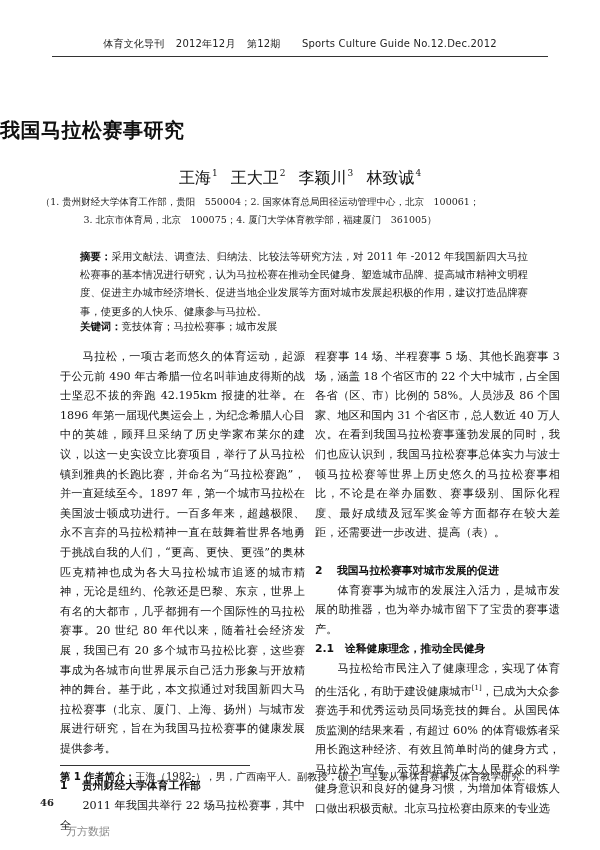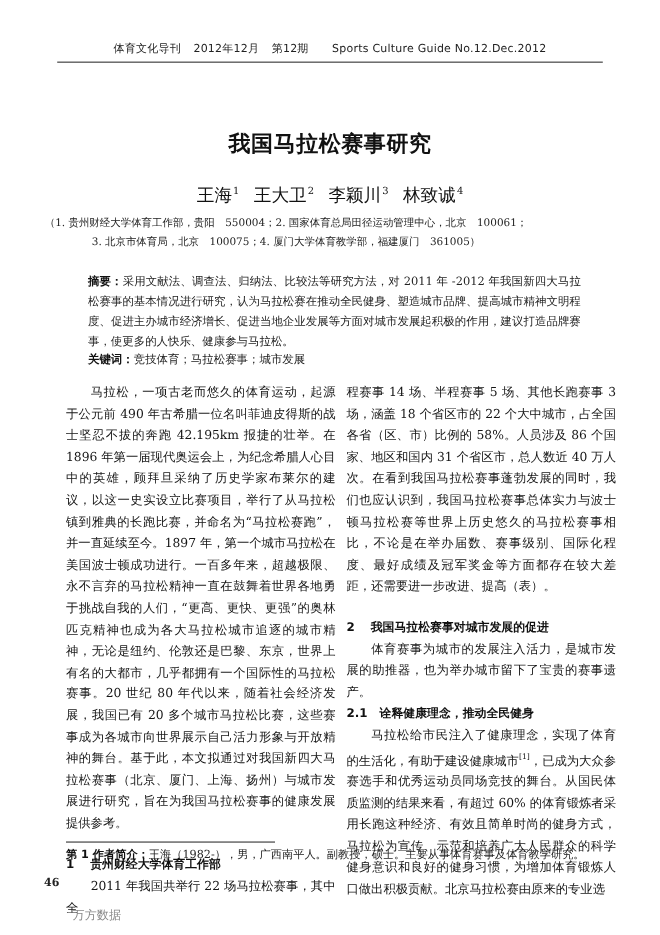--- a/index.html
+++ b/index.html
@@ -9,21 +9,21 @@
   }
   .abs { position: absolute; }
   .running-header {
     left: 0; width: 600px; top: 37px; text-align: center;
     font-family: "DejaVu Sans", sans-serif; font-size: 10px; color: #222; letter-spacing: 0.2px;
   }
   .running-header span { margin: 0 4px; }
   .running-header .en { margin-left: 14px; }
   .header-rule { left: 52px; width: 496px; top: 56px; height: 0; border-top: 1px solid #333; }
   .title {
-    left: 0; width: 600px; top: 117px; text-align: center;
+    left: 0; width: 600px; top: 117px; text-align: left;
     font-family: "DejaVu Sans", sans-serif; font-weight: bold; font-size: 20px; color: #111; letter-spacing: 0.5px;
   }
   .authors {
     left: 0; width: 600px; top: 168px; text-align: center; font-size: 16px; color: #111;
     font-family: "DejaVu Sans", sans-serif;
   }
   .authors .author { margin: 0 4px; }
   .authors sup { font-size: 9px; vertical-align: 7px; margin-left: 1px; font-family: "DejaVu Serif", serif; }
   .affil { left: 0; width: 520px; text-align: center; font-size: 9.5px; color: #222; }
   .affil-1 { top: 196px; }

